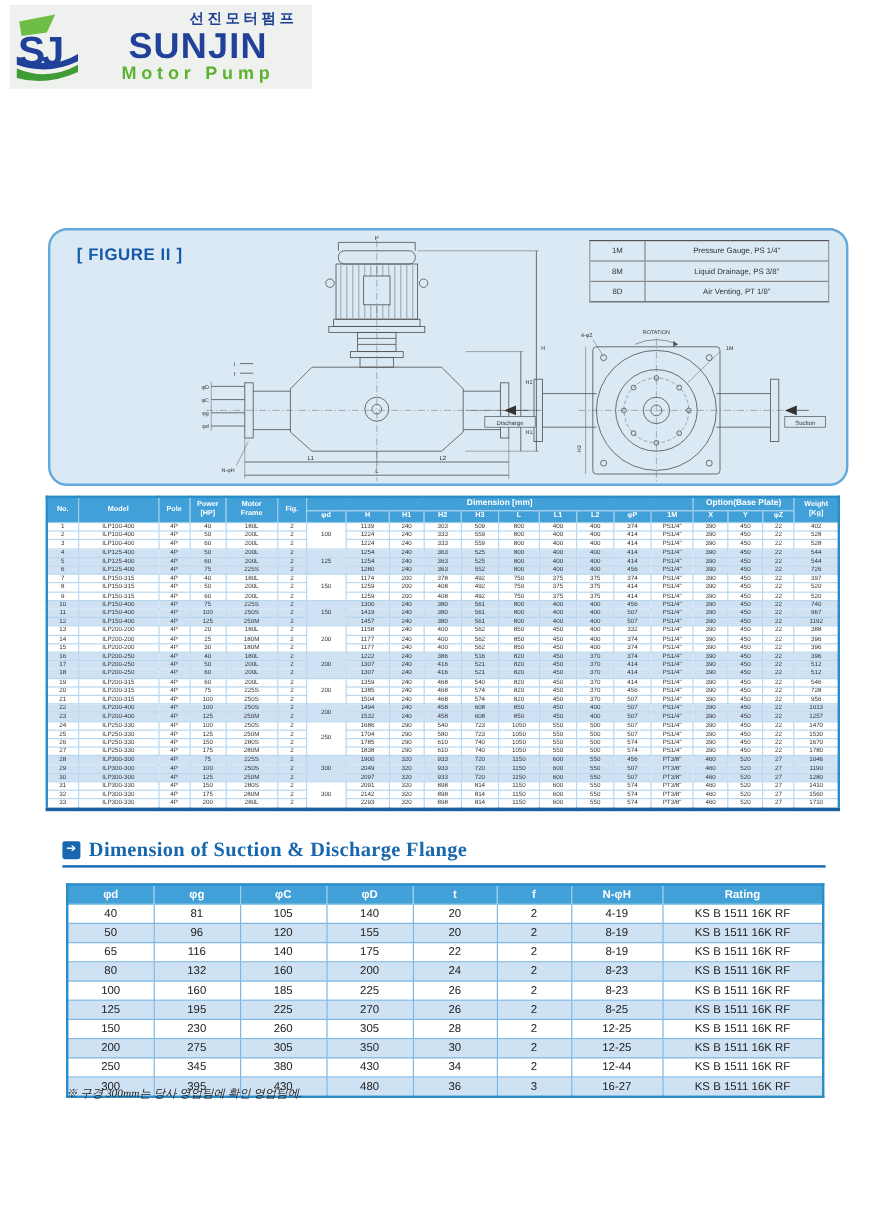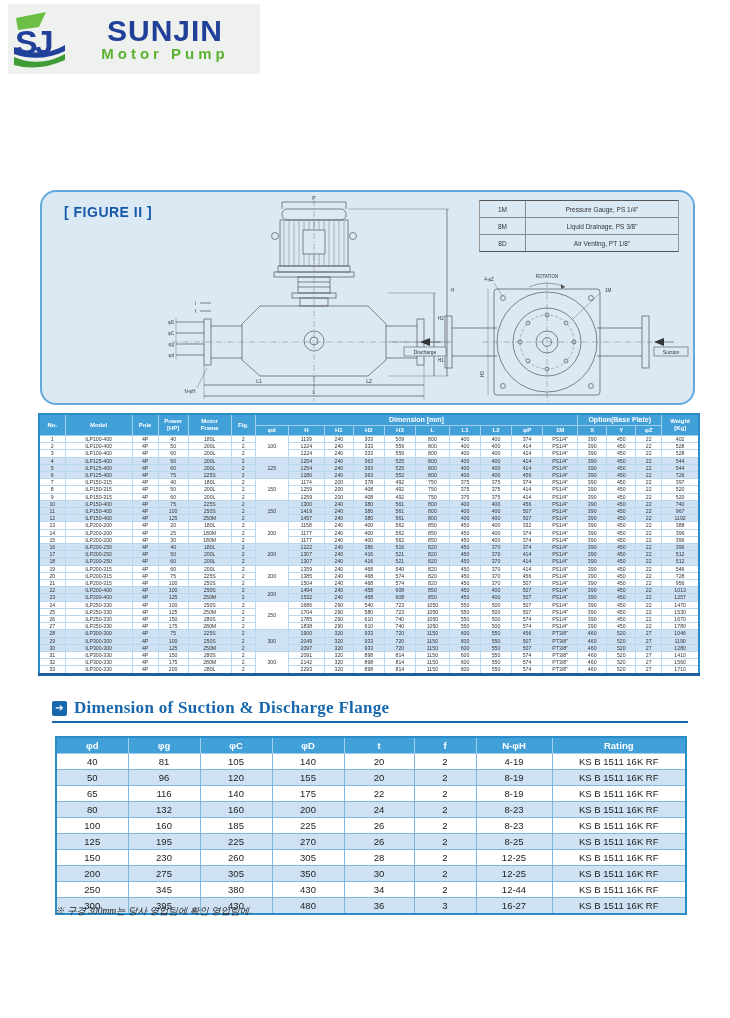--- a/index.html
+++ b/index.html
@@ -10,21 +10,21 @@
   .logo{position:absolute;left:8px;top:4px;width:244px;height:66px;
         background:#eef1ed;display:flex;align-items:center;gap:6px;padding:2px 4px;}
   .logo-mark{width:56px;height:58px;flex:0 0 auto;}
   .logo-text{flex:1;text-align:center;}
   .logo-kr{font-size:12px;font-weight:bold;color:#1c3f94;letter-spacing:3px;text-align:right;padding-right:8px;}
   .logo-en{font-size:30px;font-weight:800;color:#21409a;letter-spacing:1px;line-height:1;}
   .logo-sub{font-size:15px;font-weight:bold;color:#5cb332;letter-spacing:4px;line-height:1.1;}
 
   
   .figure-box{position:absolute;left:40px;top:190px;width:651px;height:211px;
-              background:#dbe9f5;border:2px solid #64a9dc;border-radius:16px;}
+              background:#dbe9f5;border:2px solid #64a9dc;border-radius:16px;padding-left:12px;}
   .figure-title{position:absolute;left:22px;top:12px;color:#1558a8;font-weight:bold;
                 font-size:14px;letter-spacing:.5px;}
   .fig-options{position:absolute;right:14px;top:8px;width:198px;
                border-top:1px solid #555;border-bottom:1px solid #555;
                border-left:1px solid #999;border-right:1px solid #999;}
   .fig-opt-row{display:grid;grid-template-columns:46px 1fr;height:16px;
                border-bottom:1px solid #888;}
   .fig-opt-row:last-child{border-bottom:none;}
   .fig-opt-row div{display:flex;align-items:center;justify-content:center;
                    font-size:6.5px;color:#333;}
@@ -70,20 +70,21 @@
 <body>
 
 <div class="logo">
   <svg class="logo-mark" viewBox="0 0 56 58">
     <polygon points="4,8 34,2 27,17 6,20" fill="#6cbe45"></polygon>
     <text x="3" y="44" style="font-family:'Liberation Sans',sans-serif;font-weight:800;font-size:34px;fill:#21409a;letter-spacing:-3px;">SJ</text>
     <path d="M2,37 Q30,49 53,35 L53,41 Q28,53 2,44 Z" fill="#21409a"></path>
     <path d="M2,47 Q28,58 53,44 L53,50 Q26,62 2,55 Z" fill="#3f9c35"></path>
   </svg>
   <div class="logo-text">
+    <div class="logo-kr">선진모터펌프</div>
     <div class="logo-en">SUNJIN</div>
     <div class="logo-sub">Motor Pump</div>
   </div>
 </div>
 
 <div class="figure-box">
 
   <svg class="fig-svg" viewBox="0 0 651 211">
     <g stroke="#555" stroke-width="0.7" fill="none">
 

